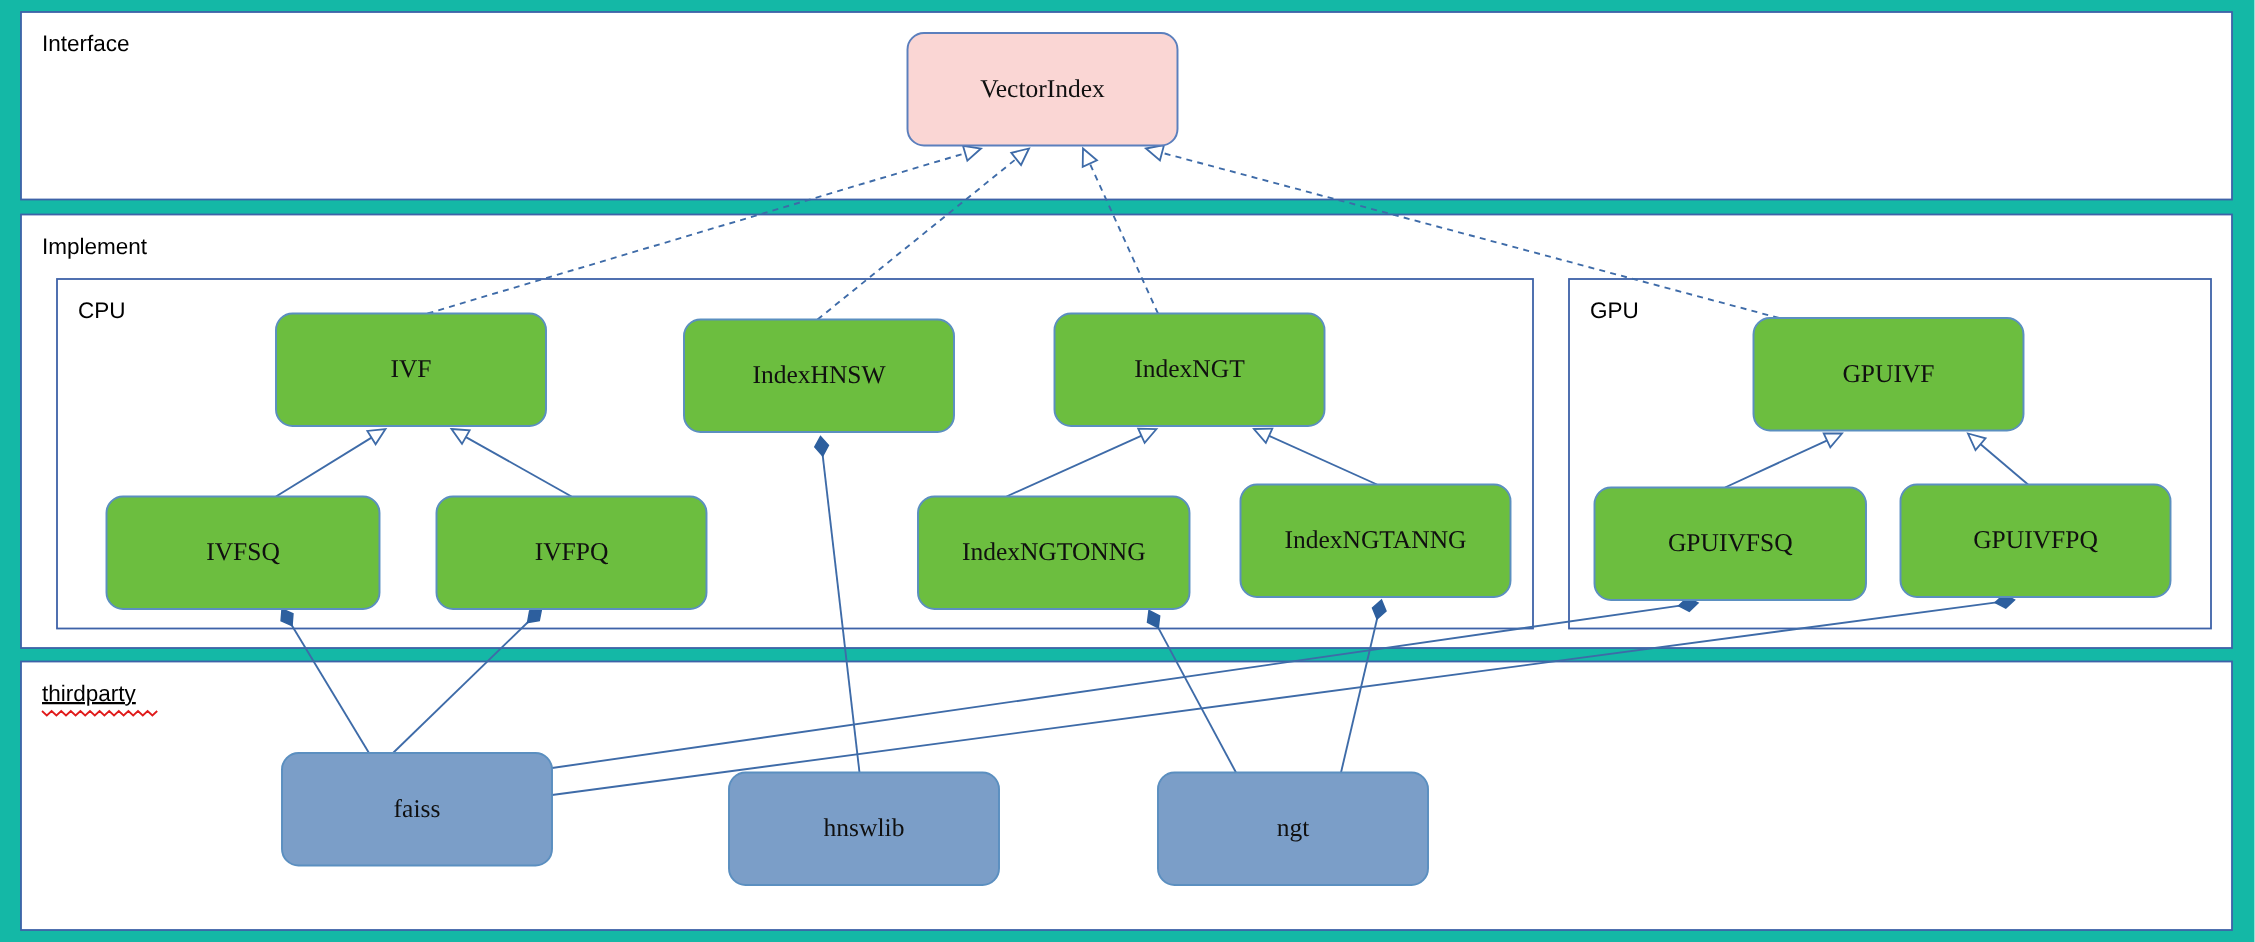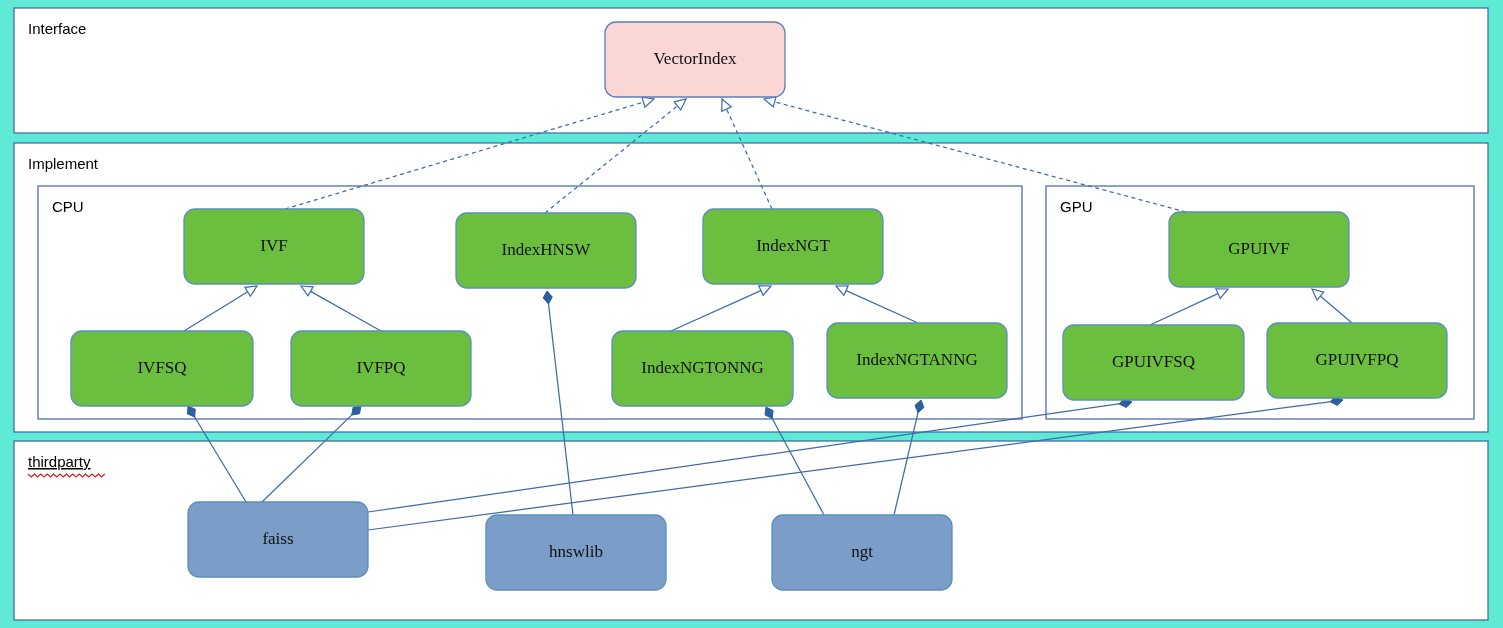--- a/index.html
+++ b/index.html
@@ -1,16 +1,16 @@
 <!DOCTYPE html>
 <html><head>
 <meta charset="utf-8">
 <style>
   html,body{margin:0;padding:0;background:#ffffff;}
-  #stage{position:relative;width:1503px;height:628px;background:#5eead4;
+  #stage{position:relative;width:1503px;height:628px;background:#14b8a6;
          font-family:"Liberation Sans",sans-serif;overflow:hidden;}
   svg{position:absolute;top:0;left:0;width:1503px;height:628px;}
   .container-rect{fill:#ffffff;stroke:#3e62a8;stroke-width:1.2;}
   .container-label{font-family:"Liberation Sans",sans-serif;font-size:15px;fill:#000000;}
   .node-rect{stroke-width:1.3;}
   .node-green{fill:#6cbe3f;stroke:#5b8fc0;}
   .node-blue{fill:#7b9ec8;stroke:#5b8fc0;}
   .node-pink{fill:#fad6d4;stroke:#5b7fbd;}
   .node-label{font-family:"Liberation Serif",serif;font-size:17px;fill:#101010;
               text-anchor:middle;dominant-baseline:middle;}

